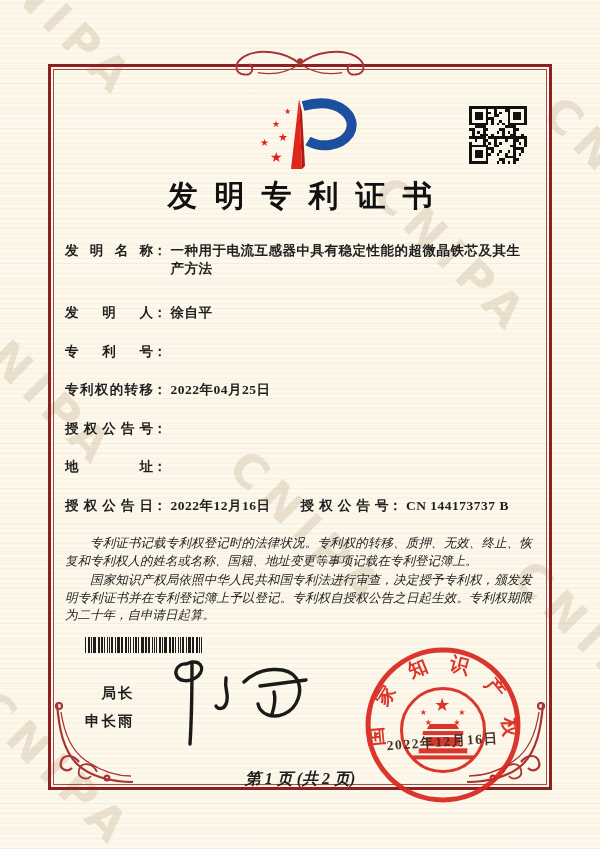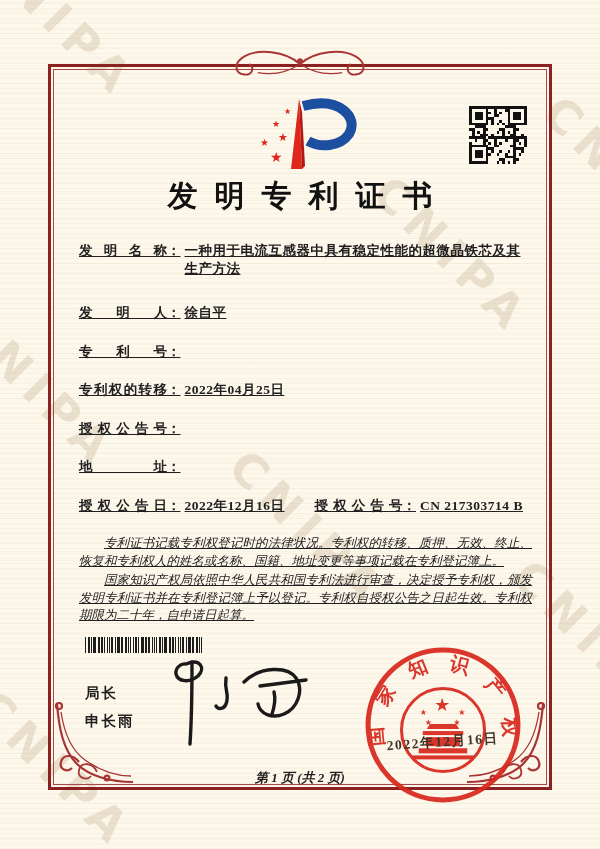--- a/index.html
+++ b/index.html
@@ -25,46 +25,46 @@
   .orn-br{right:49px;top:698px;width:90px;height:90px;transform:scaleX(-1);}
   
   .certno{position:absolute;left:75px;top:98px;font-size:13.5px;font-weight:600;
           letter-spacing:1.5px;z-index:4;}
   .logo{position:absolute;left:242px;top:94px;z-index:4;}
   .qr{position:absolute;left:469px;top:106px;z-index:4;}
   .title{position:absolute;left:0;right:0;top:176px;text-align:center;
          font-size:30px;font-weight:700;letter-spacing:17px;margin-right:-17px;
          color:#111;z-index:4;}
   
-  .content{position:absolute;left:79px;right:68px;top:242px;z-index:4;text-decoration:underline;}
+  .content{position:absolute;left:65px;right:68px;top:242px;z-index:4;}
   .frow{display:flex;align-items:baseline;font-size:13.5px;font-weight:600;
         margin-bottom:20.5px;white-space:nowrap;}
   .frow.first{margin-bottom:26px;white-space:normal;}
   .flabel{display:inline-block;width:88px;text-align:justify;text-align-last:justify;flex:none;}
   .colon{flex:none;margin-right:4px;}
   .fval{letter-spacing:.5px;}
   .grant2{margin-left:30px;display:flex;align-items:baseline;}
   
   .paras{margin-top:8px;font-size:12.5px;line-height:17.5px;text-align:justify;
          color:#222;}
   .paras p{margin:0 0 2px 0;text-indent:2em;}
   .kai{font-style:italic;}
   
   .barcode{position:absolute;left:85px;top:637px;height:16px;display:flex;z-index:4;}
   .barcode i{display:block;background:#1c1c1c;height:100%;}
   
   .signer{position:absolute;left:85px;top:684px;z-index:4;
-          font:700 14.5px "Liberation Sans","DejaVu Sans",sans-serif;letter-spacing:2px;}
+          font:700 14.5px "Liberation Sans","DejaVu Sans",sans-serif;letter-spacing:2px;text-align:right;}
   .signer div{margin-bottom:9px;}
   .signature{position:absolute;left:148px;top:652px;z-index:4;}
   
   .seal{position:absolute;left:362px;top:644px;z-index:6;opacity:.93;}
   
   .pageinfo{position:absolute;left:0;right:0;top:769px;text-align:center;
-            font-size:13px;font-weight:600;z-index:4;}
+            font-size:16px;font-weight:600;z-index:4;}
   .footnote{position:absolute;left:0;right:0;top:806px;text-align:center;
             font-size:12.5px;font-weight:600;z-index:4;}
 </style>
 </head>
 <body>
 
 <svg width="0" height="0" style="position:absolute">
   <symbol id="orn-corner" viewBox="0 0 90 90">
     <g fill="none" stroke="#a83434" stroke-width="2.2">
       <path d="M8,6 C10,30 14,52 28,66 C40,78 62,84 84,84"></path>
@@ -374,21 +374,21 @@
       <span class="flabel">地址</span>
         <span class="colon">：</span>
     </div>
     <div class="frow">
       <span class="flabel">授权公告日</span>
         <span class="colon">：</span>
         <span class="fval">2022年12月16日</span>
       <span class="grant2">
         <span class="flabel">授权公告号</span>
           <span class="colon">：</span>
-          <span class="fval">CN 217303714 B</span>
+          <span class="fval">CN 144173737 B</span>
       </span>
     </div>
 
     <div class="paras kai">
       <p>专利证书记载专利权登记时的法律状况。专利权的转移、质押、无效、终止、恢复和专利权人的姓名或名称、国籍、地址变更等事项记载在专利登记簿上。</p>
       <p>国家知识产权局依照中华人民共和国专利法进行审查，决定授予专利权，颁发发明专利证书并在专利登记簿上予以登记。专利权自授权公告之日起生效。专利权期限为二十年，自申请日起算。</p>
     </div>
   </div>
 
   <div class="barcode">

